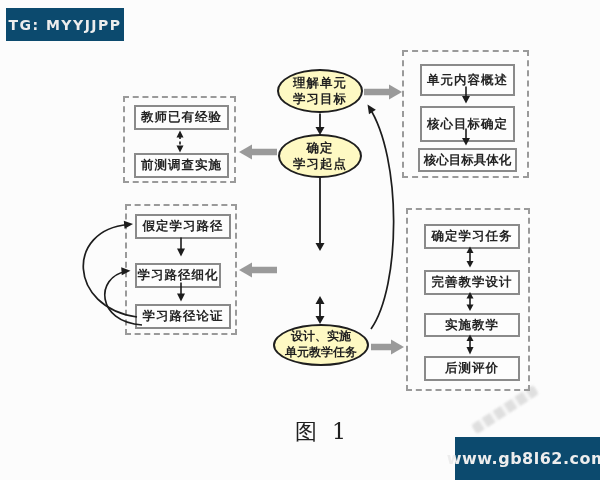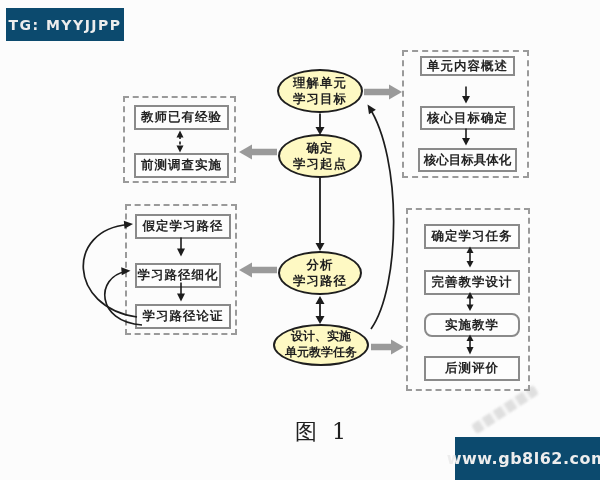--- a/index.html
+++ b/index.html
@@ -57,50 +57,46 @@
   <div class="smudge"></div>
 
   <div class="enode" style="left:277px;top:69px;width:86px;height:44px;">
     <span>理解单元</span>
     <span>学习目标</span>
   </div>
   <div class="enode" style="left:278px;top:134px;width:84px;height:44px;">
     <span>确定</span>
     <span>学习起点</span>
   </div>
-  <div class="enode" style="left:278px;top:251px;width:84px;height:44px;">
-    <span>分析</span>
-    <span>学习路径</span>
-  </div>
   <div class="enode tight" style="left:273px;top:324px;width:96px;height:42px;">
     <span>设计、实施</span>
     <span>单元教学任务</span>
   </div>
 
   <div class="dgroup" style="left:123px;top:96px;width:113px;height:87px;">
     <div class="rnode" style="left:9px;top:7px;width:95px;height:25px;">教师已有经验</div>
     <div class="rnode" style="left:9px;top:55px;width:95px;height:25px;">前测调查实施</div>
   </div>
 
   <div class="dgroup" style="left:125px;top:204px;width:112px;height:131px;">
     <div class="rnode" style="left:8px;top:8px;width:96px;height:25px;">假定学习路径</div>
     <div class="rnode" style="left:8px;top:57px;width:86px;height:25px;">学习路径细化</div>
     <div class="rnode" style="left:8px;top:98px;width:96px;height:25px;">学习路径论证</div>
   </div>
 
   <div class="dgroup" style="left:402px;top:50px;width:127px;height:128px;">
-    <div class="rnode" style="left:16px;top:4px;width:95px;height:20px;">单元内容概述</div>
-    <div class="rnode" style="left:16px;top:54px;width:95px;height:24px;">核心目标确定</div>
+    <div class="rnode" style="left:16px;top:12px;width:95px;height:32px;">单元内容概述</div>
+    <div class="rnode" style="left:16px;top:54px;width:95px;height:36px;">核心目标确定</div>
     <div class="rnode tight" style="left:14px;top:96px;width:99px;height:24px;">核心目标具体化</div>
   </div>
 
   <div class="dgroup" style="left:406px;top:208px;width:124px;height:183px;">
     <div class="rnode" style="left:16px;top:14px;width:96px;height:25px;">确定学习任务</div>
     <div class="rnode" style="left:16px;top:60px;width:96px;height:25px;">完善教学设计</div>
-    <div class="rnode" style="left:16px;top:103px;width:96px;height:24px;border-radius:8px;">实施教学</div>
+    <div class="rnode" style="left:16px;top:103px;width:96px;height:24px;">实施教学</div>
     <div class="rnode" style="left:16px;top:146px;width:96px;height:25px;">后测评价</div>
   </div>
 
   <div class="caption">图 1</div>
 
   <svg class="connectors" width="600" height="480" viewBox="0 0 600 480">
 
     <g stroke="#1c1c1c" fill="#1c1c1c">
       <line x1="320" y1="113.5" x2="320" y2="128" stroke-width="1.8"></line>
       <polygon points="315.5,127 324.5,127 320,135" stroke="none"></polygon>

